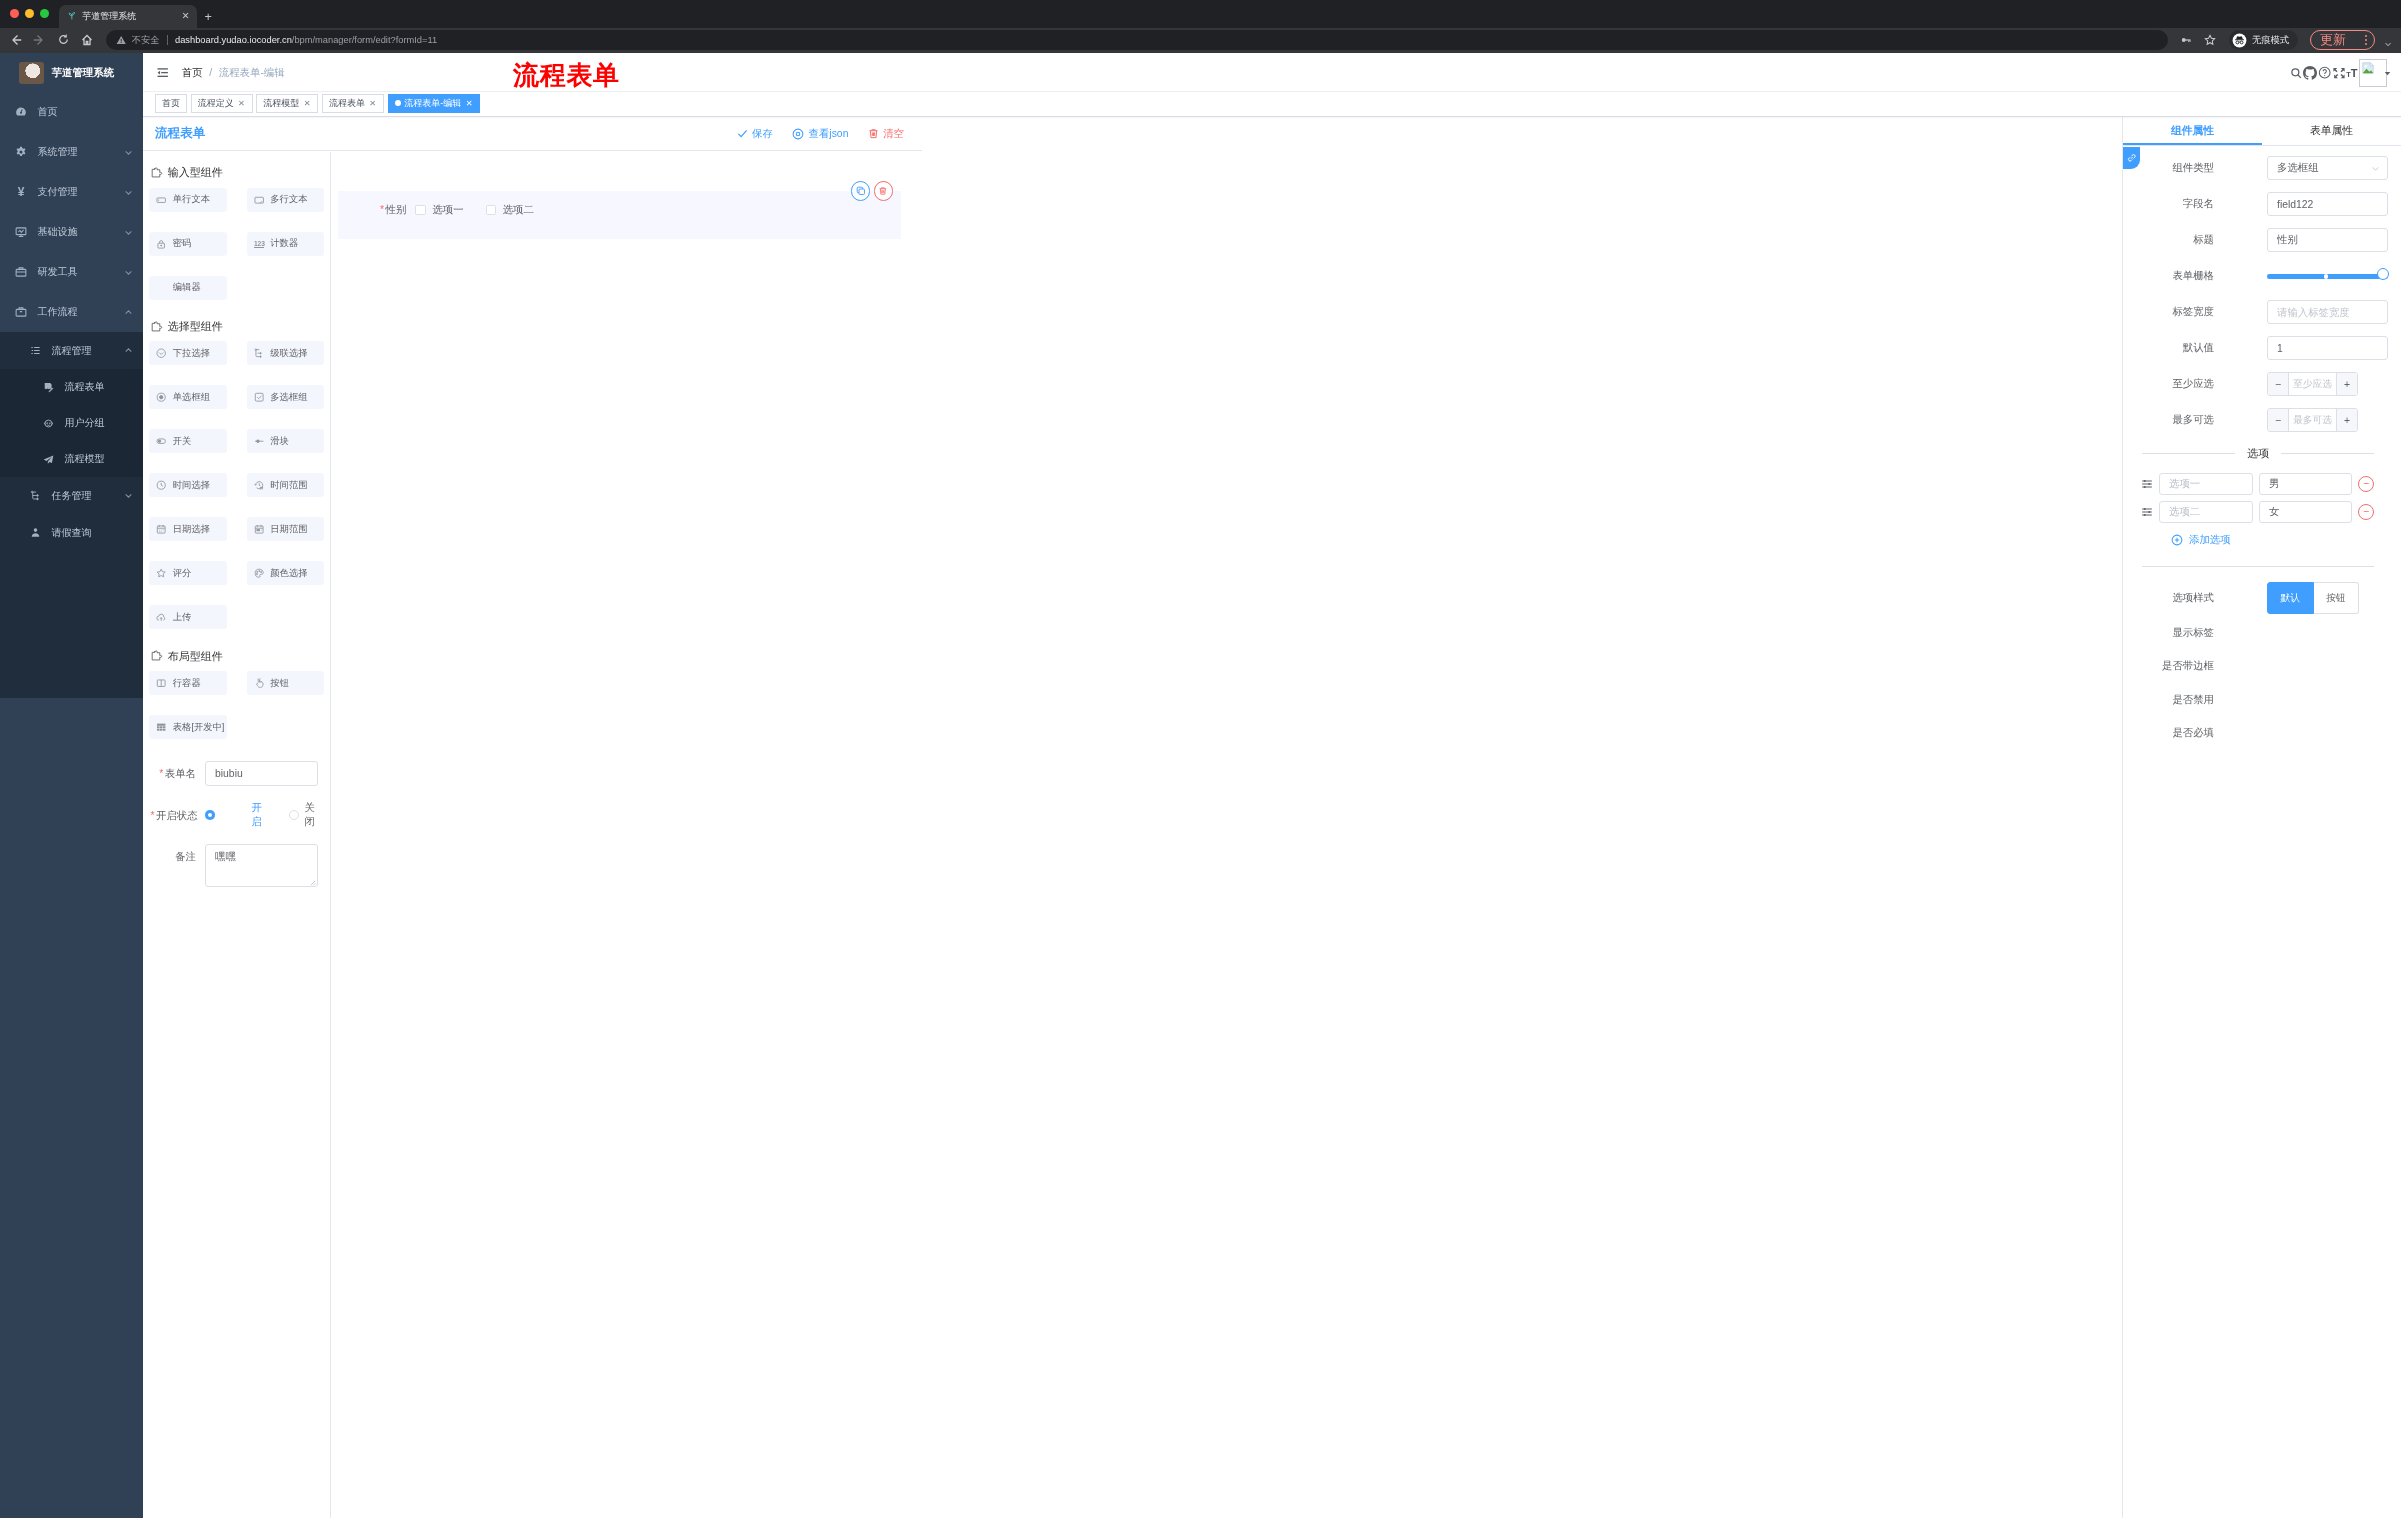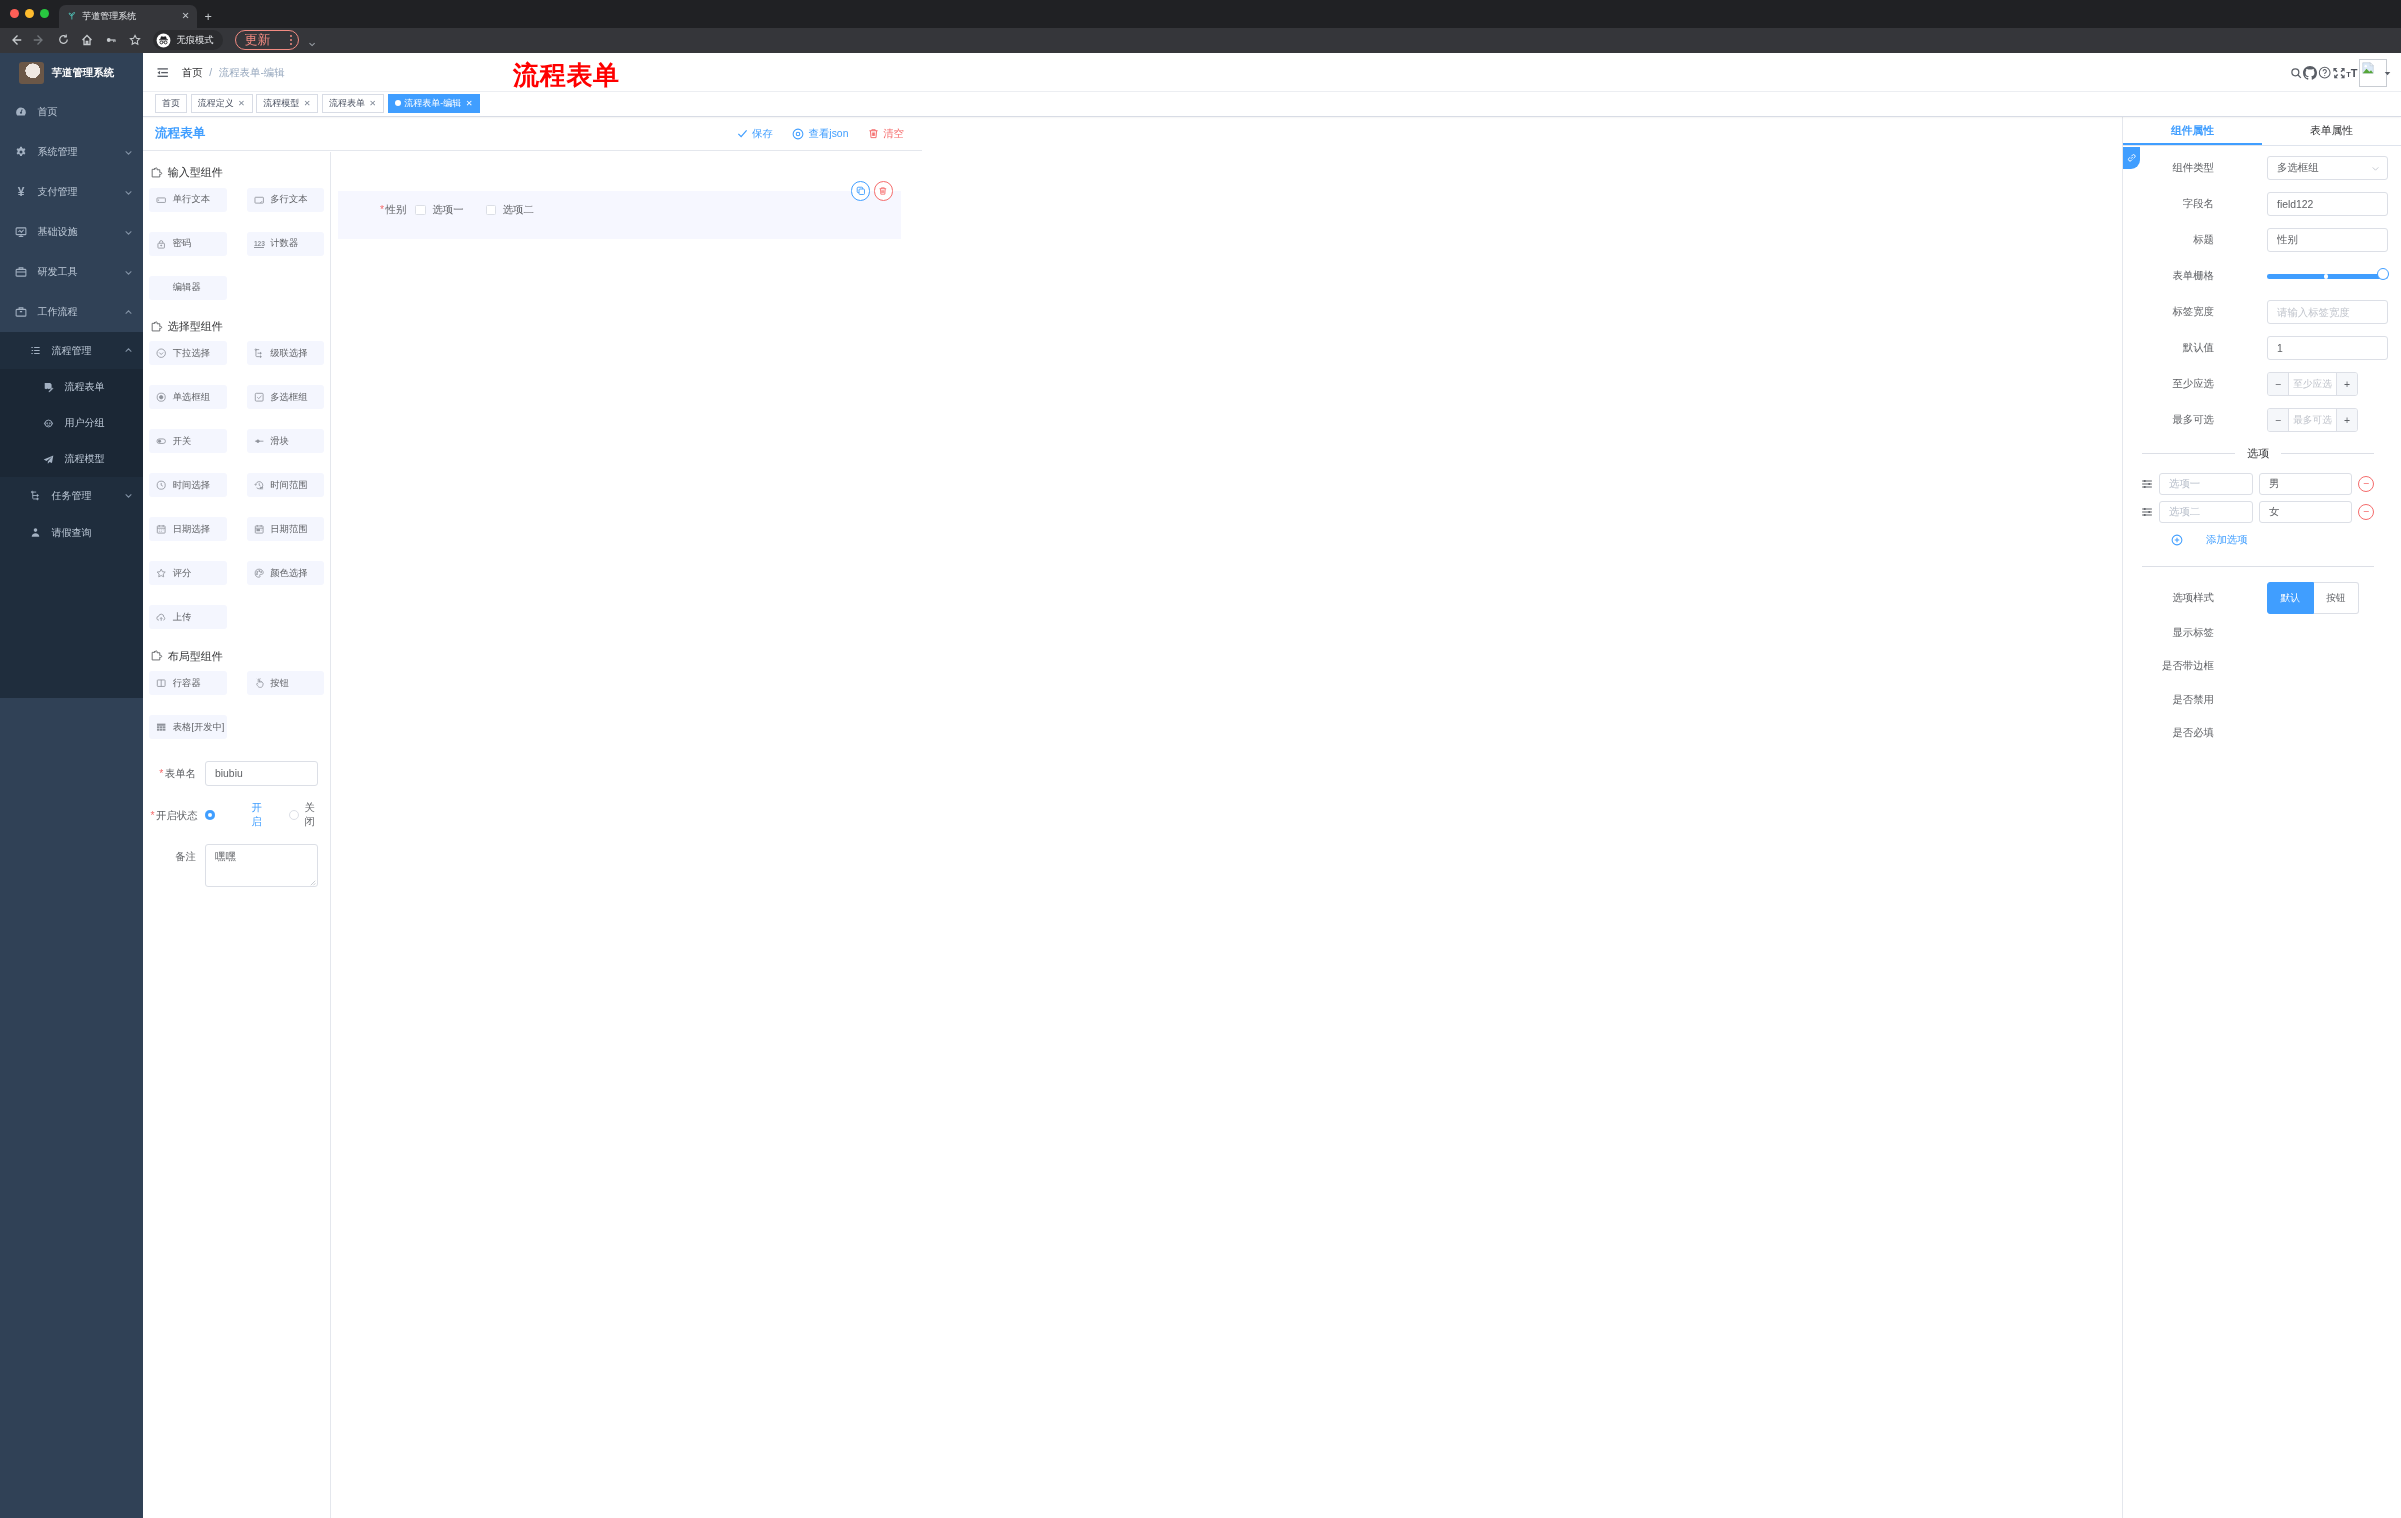--- a/index.html
+++ b/index.html
@@ -143,21 +143,21 @@
   .stbtn.plus{border-left:0.7px solid #dcdfe6;}
   .stmid{flex:1;display:flex;align-items:center;justify-content:center;color:#c0c4cc;font-size:9.7px;}
   .pdivider{display:flex;align-items:center;gap:12px;margin:13.4px 13.4px 12px 19.3px;color:#303133;font-size:11px;}
   .pdivider:before,.pdivider:after{content:"";flex:1;height:0.7px;background:#dcdfe6;}
   .optrow{display:flex;align-items:center;gap:6px;margin:0 0 6px 18px;}
   .opt-inp1{width:94px;height:22px;color:#b6bdc9;}
   .opt-inp2{width:93px;height:22px;}
   .minuscirc{width:16.3px;height:16.3px;border-radius:50%;border:1.1px solid #f56c6c;color:#f56c6c;display:flex;
       align-items:center;justify-content:center;font-size:10.4px;cursor:pointer;background:#fff;}
   .dragic{color:#5f6368;}
-  .addrow{display:flex;align-items:center;gap:23px;color:#409eff;margin:10.4px 0 0 48px;cursor:pointer;}
+  .addrow{display:flex;align-items:center;gap:6px;color:#409eff;margin:10.4px 0 0 48px;cursor:pointer;}
   .hr2{height:0.7px;background:#dcdfe6;margin:19.3px 13.4px 15px 19.3px;}
   .seg{display:flex;}
   .segbtn{height:32px;padding:0 12.6px;display:flex;align-items:center;font-size:9.7px;border:0.7px solid #dcdfe6;
       background:#fff;color:#606266;cursor:pointer;}
   .segbtn.on{background:#409eff;border-color:#409eff;color:#fff;border-radius:3px 0 0 3px;}
   .segbtn.off{border-left:none;border-radius:0 3px 3px 0;}
   .trow{margin-bottom:19.3px;}
   .toggle{width:30px;height:15px;border-radius:7.4px;background:#dcdfe6;position:relative;cursor:pointer;}
   .toggle i{position:absolute;top:1.5px;left:1.5px;width:12px;height:12px;border-radius:50%;background:#fff;}
   .toggle.on{background:#409eff;}
@@ -197,20 +197,30 @@
       <svg class="svgi" width="11" height="11" viewBox="0 0 16 16" fill="none" stroke="currentColor" stroke-width="1.8">
           <path d="M13.5 8a5.5 5.5 0 1 1-1.6-3.9"></path>
           <path d="M12 0.8v3.4H8.6" stroke-width="1.6"></path>
         </svg>
       </span>
     <span class="navic">
       <svg class="svgi" width="12" height="12" viewBox="0 0 16 16" fill="none" stroke="currentColor" stroke-width="1.7">
           <path d="M2 8l6-6 6 6M4 7v7h8V7M7 14v-4h2v4"></path>
         </svg>
       </span>
+    <div class="urlpill">
+      <svg class="svgi sec" width="10.4" height="10.4" viewBox="0 0 16 16" fill="currentColor">
+          <path d="M8 1.5L15 14H1L8 1.5z"></path>
+          <rect x="7.3" y="6" width="1.4" height="4" fill="#202124"></rect>
+          <rect x="7.3" y="11" width="1.4" height="1.4" fill="#202124"></rect>
+        </svg>
+      <span class="sec">不安全</span>
+      <span class="urlsep"></span>
+      <span style="white-space:nowrap;overflow:hidden;"><span class="host">dashboard.yudao.iocoder.cn</span><span class="path">/bpm/manager/form/edit?formId=11</span></span>
+    </div>
     <span class="navic">
       <svg class="svgi" width="12" height="12" viewBox="0 0 16 16" fill="currentColor">
           <circle cx="5" cy="8" r="2.6"></circle>
           <rect x="7" y="7.2" width="7" height="1.6"></rect>
           <rect x="11" y="8.6" width="1.5" height="2.2"></rect>
           <rect x="13" y="8.6" width="1.3" height="1.6"></rect>
         </svg>
       </span>
     <span class="navic">
       <svg class="svgi" width="12" height="12" viewBox="0 0 16 16" fill="none" stroke="currentColor" stroke-width="1.4">

